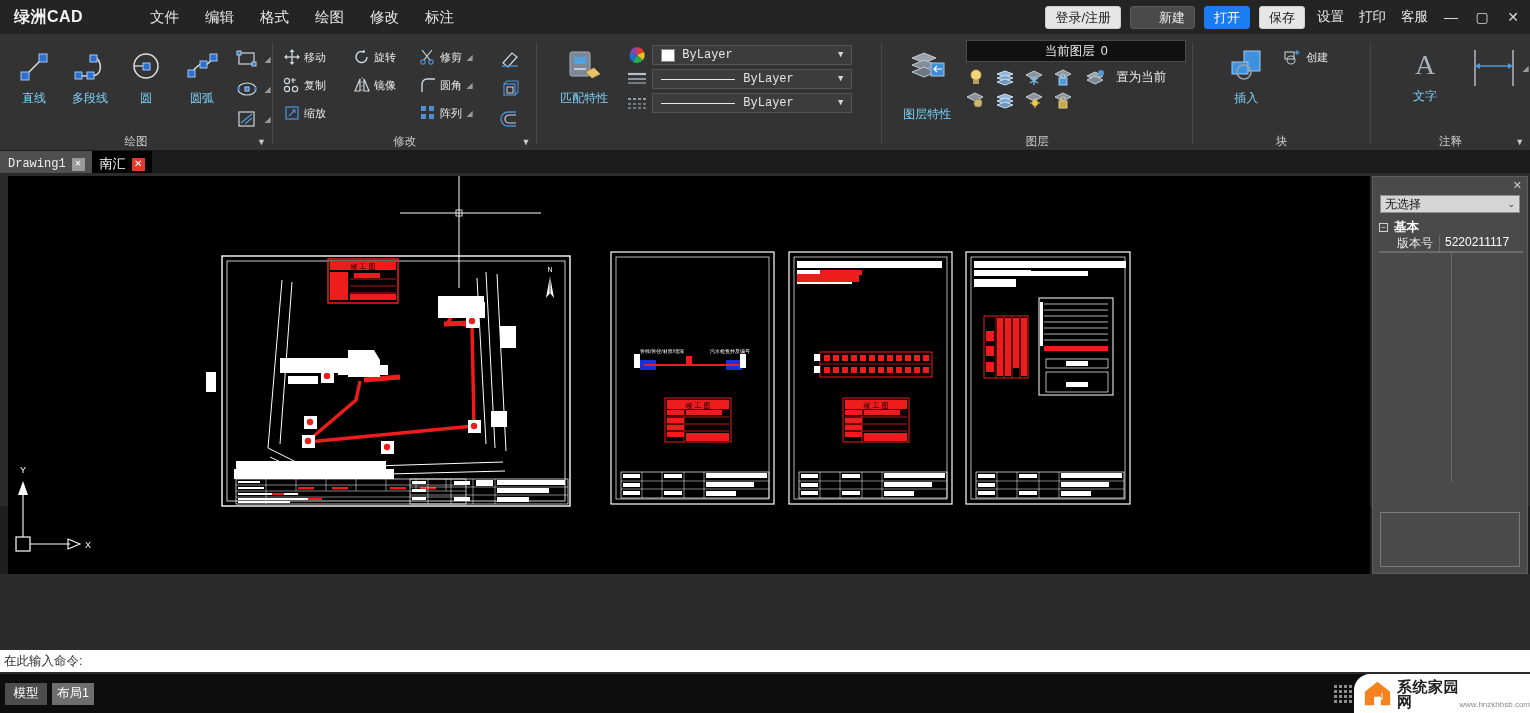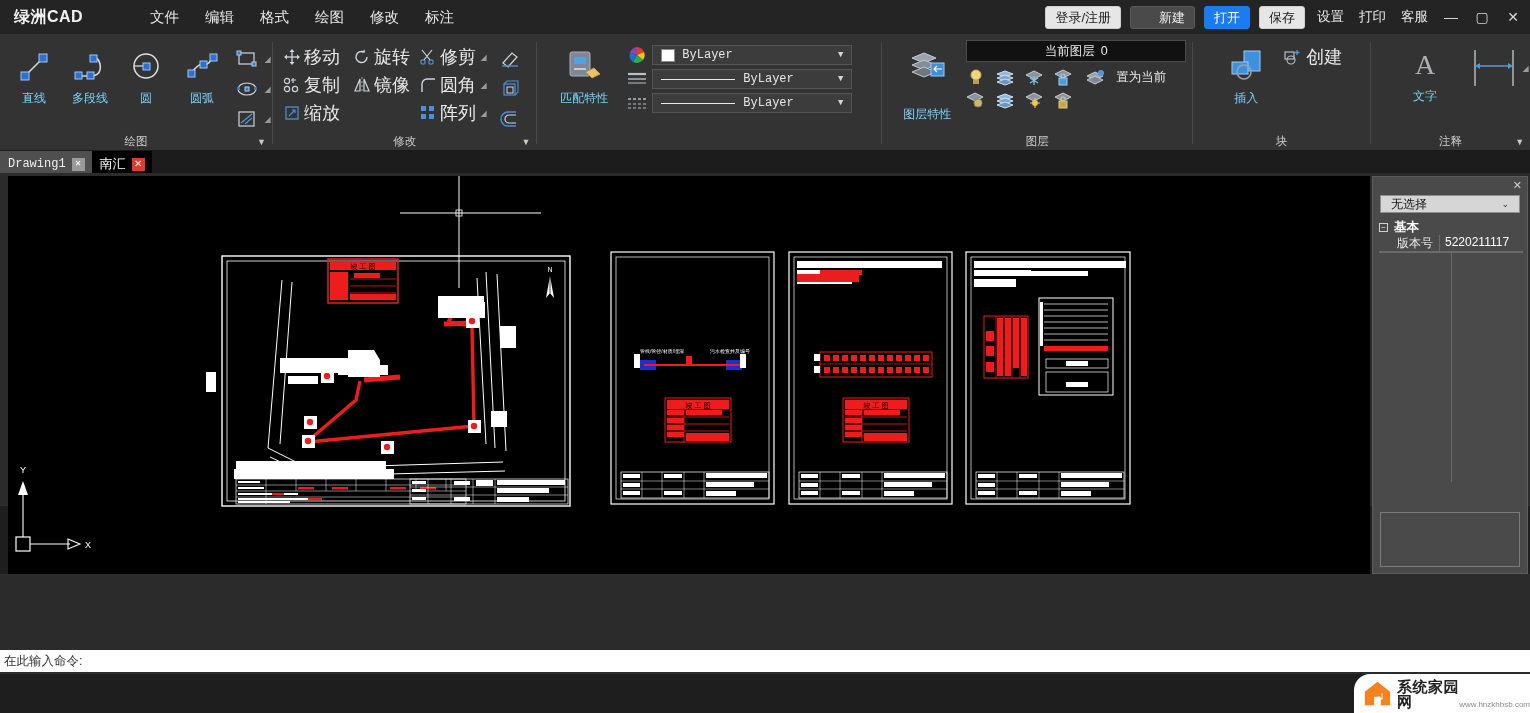--- a/index.html
+++ b/index.html
@@ -48,21 +48,21 @@
 
   .bigbtn {
     width:56px; display:flex; flex-direction:column; align-items:center; gap:4px;
     color:#e3e3e3; font-size:12.5px; padding-top:6px;
   }
   .bigbtn .lbl { font-size:12px; color:#7dd3fc; }
   .ic { display:block; }
 
   .smallcol { display:flex; flex-direction:column; justify-content:flex-start; gap:2px; padding-top:4px; }
   .smallrow { display:flex; align-items:center; gap:3px; height:26px; }
-  .smallrow .lbl { color:#e8e8e8; font-size:18px; }
+  .smallrow .lbl { color:#e8e8e8; font-size:11px; }
   .arrow-s { color:#9a9a9a; font-size:8px; width:9px; text-align:center; }
 
   .miniicons { display:flex; flex-direction:column; gap:4px; padding-top:6px; }
   .miniicons .mrow { display:flex; align-items:center; gap:5px; height:26px; }
 
   
   .prop-rows { display:flex; flex-direction:column; gap:4px; padding-top:5px; }
   .prop-row { display:flex; align-items:center; gap:5px; }
   .combo {
     height:20px; background:#3c3c3c; border:1px solid #555;
@@ -109,21 +109,21 @@
 
   
   .proppanel {
     position:absolute; left:1372px; top:176px; width:156px; height:398px;
     background:#4a4a4a; border:1px solid #5d5d5d;
   }
   .pp-close { position:absolute; right:5px; top:2px; color:#d0d0d0; font-size:11px; }
   .pp-select {
     position:absolute; left:7px; top:18px; width:140px; height:18px;
     background:#d6d6d6; border:1px solid #8d8d8d; color:#111; font-size:12px;
-    display:flex; align-items:center; padding:0 10px;
+    display:flex; align-items:center; padding:0 4px;
   }
   .pp-select .pp-arrow { margin-left:auto; font-size:9px; color:#333; }
   .pp-grouprow { position:absolute; left:6px; top:42px; display:flex; align-items:center; gap:6px; }
   .pp-expander { width:9px; height:9px; border:1px solid #cfcfcf; color:#e8e8e8; font-size:8px;
                  line-height:7px; text-align:center; }
   .pp-grouplbl { color:#ffffff; font-size:12.5px; font-weight:bold; }
   .pp-row { position:absolute; left:6px; top:58px; width:144px; height:17px; display:flex;
             border-bottom:1px solid #6a6a6a; }
   .pp-key { width:60px; color:#e8e8e8; font-size:12px; padding-left:18px; }
   .pp-val { flex:1; color:#ffffff; font-size:12px; padding-left:5px; border-left:1px solid #6a6a6a; }
@@ -954,20 +954,42 @@
     <div class="pp-underline"></div>
     <div class="pp-gridline"></div>
     <div class="pp-box"></div>
   </div>
 
   <div class="cmdzone"></div>
   <div class="cmdline">
     <span>在此输入命令:</span>
   </div>
 
+  <div class="statusbar">
+    <div class="sb-tab model">模型</div>
+    <div class="sb-tab layout">布局1</div>
+    <div class="sb-grid">
+      <i></i>
+        <i></i>
+        <i></i>
+        <i></i>
+        <i></i>
+        <i></i>
+        <i></i>
+        <i></i>
+      <i></i>
+        <i></i>
+        <i></i>
+        <i></i>
+        <i></i>
+        <i></i>
+        <i></i>
+        <i></i>
+    </div>
+  </div>
 
   <div class="watermark">
     <svg class="wm-logo" viewBox="0 0 32 30">
       <path d="M16 1 L31 13 v16 h-11 v-10 h-8 v10 H1 V13 Z" fill="#f5821f"></path>
       <path d="M22 14 v8 h-8 z" fill="#ffffff"></path>
       <path d="M21 21 l-5 -5 h5 z" fill="#f5821f"></path>
     </svg>
     <div class="wm-text">
       <span class="wm-title">系统家园网</span>
       <span class="wm-url">www.hnzkhbsb.com</span>

